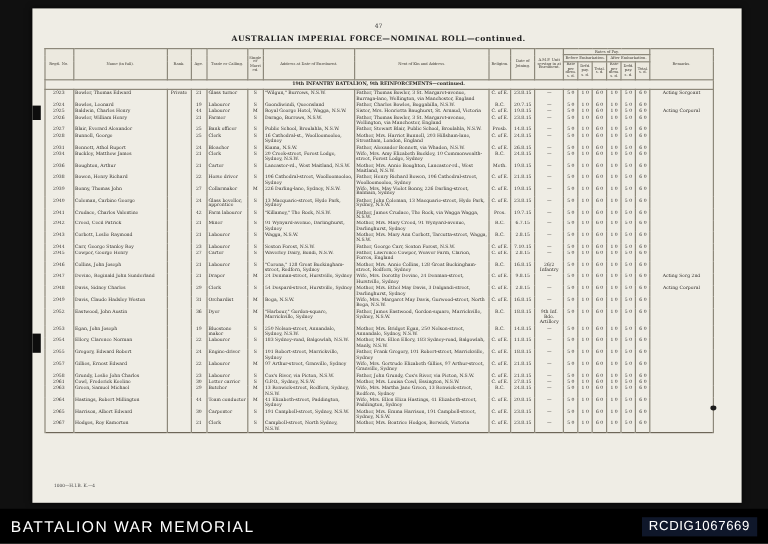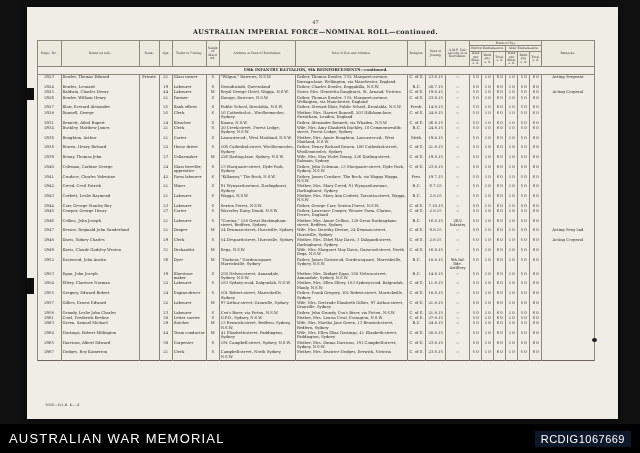--- a/index.html
+++ b/index.html
@@ -752,15 +752,15 @@
 
     <div class="imprint">1000—H.I.B. K.—4</div>
   </div>
 </div>
 
 <div class="punch punch1"></div>
 <div class="punch punch2"></div>
 <div class="ink-dot"></div>
 
 <div class="footer">
-  <span class="footer-left">AUSTRALIAN WAR MEMORIAL</span>
+  <span class="footer-left">BATTALION WAR MEMORIAL</span>
   <span class="footer-right">RCDIG1067669</span>
 </div>
 
 </body></html>

